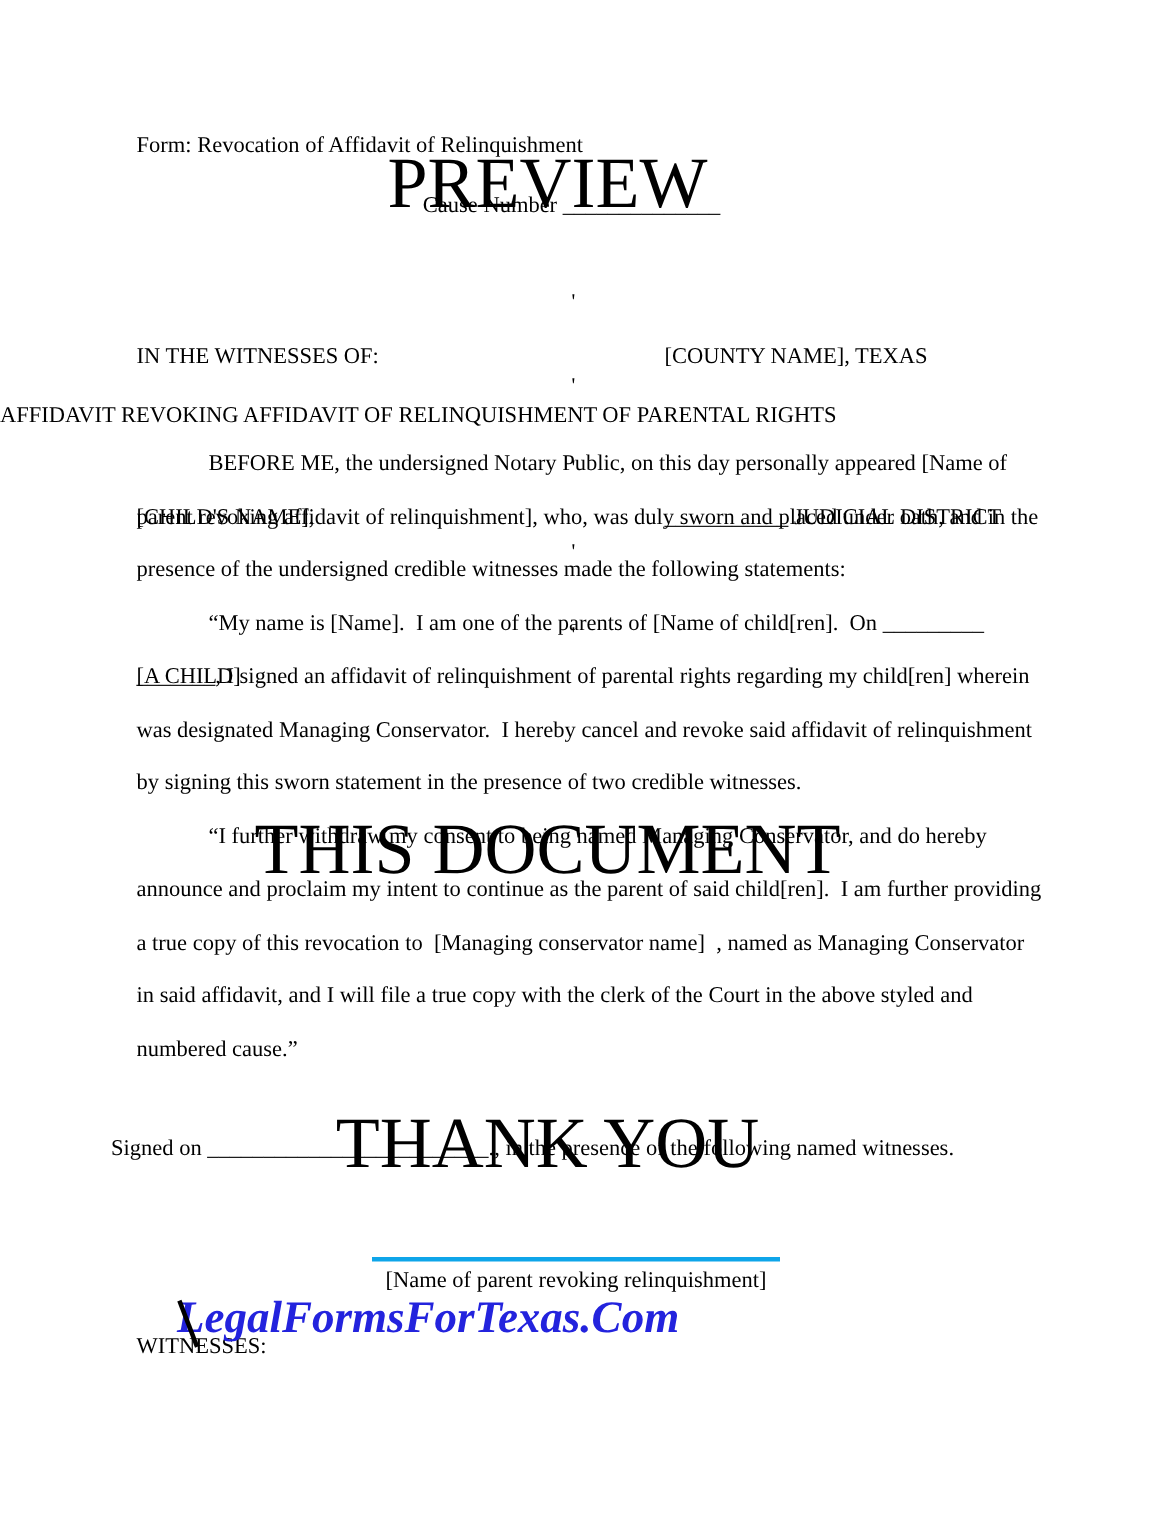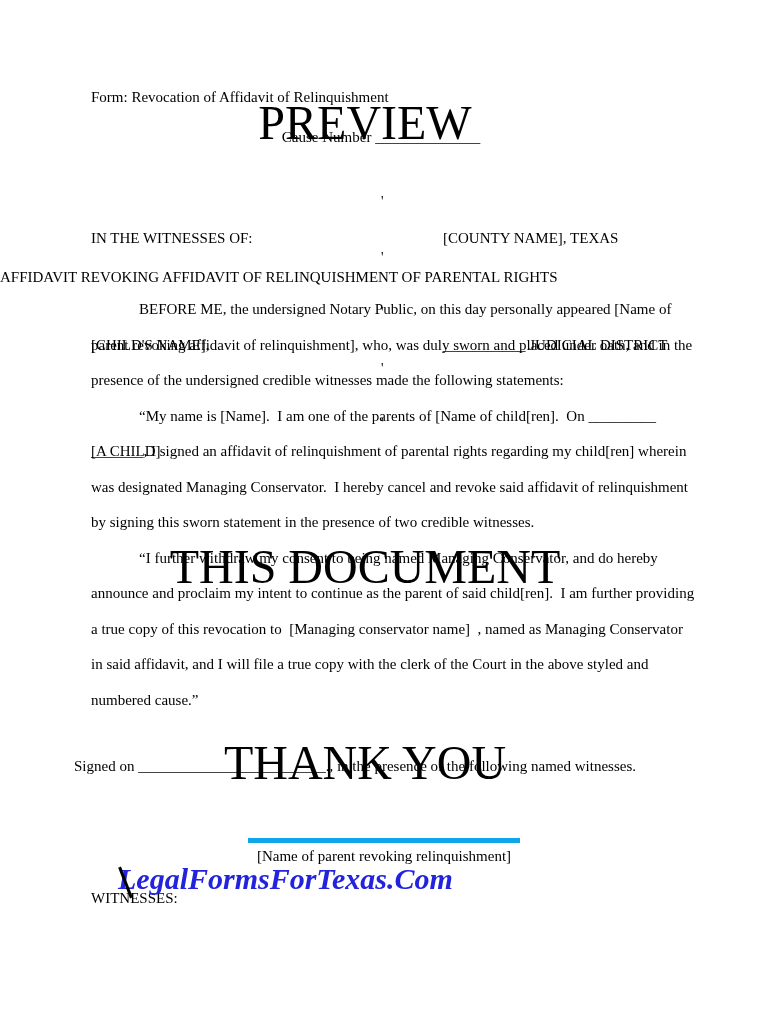--- a/index.html
+++ b/index.html
@@ -26,21 +26,21 @@
 
   .heading { left: 0; right: 0; top: 269px; white-space: nowrap; }
 
   .paras { left: 91px; top: 292px; width: 640px; line-height: 35.5px; }
   .para { white-space: pre; text-indent: 48px; margin: 0; }
 
   .signed-line { left: 74px; top: 758px; white-space: pre; text-align: right; }
 
   .sig-block {
     left: 248px; top: 838px; width: 272px;
-    border-top: 5px solid #0ea5e9;
+    border-top: 3px solid #0ea5e9;
     text-align: center; padding-top: 5px;
   }
 
   .witnesses { left: 91px; top: 890px; white-space: nowrap; }
 
   .wm {
     left: 50%; transform: translateX(-50%);
     font-weight: normal; font-size: 48px; line-height: 1.15;
     white-space: nowrap; z-index: 20; color: #000;
   }

